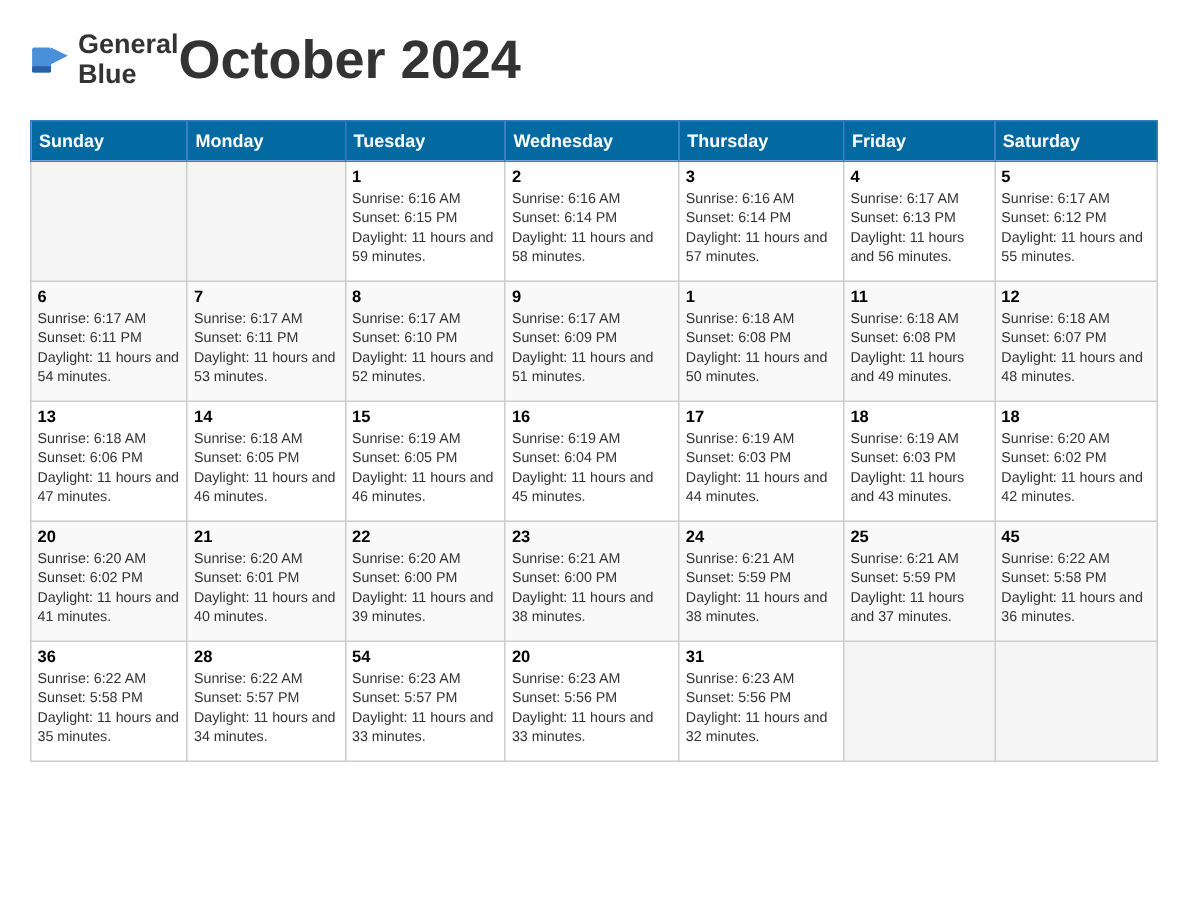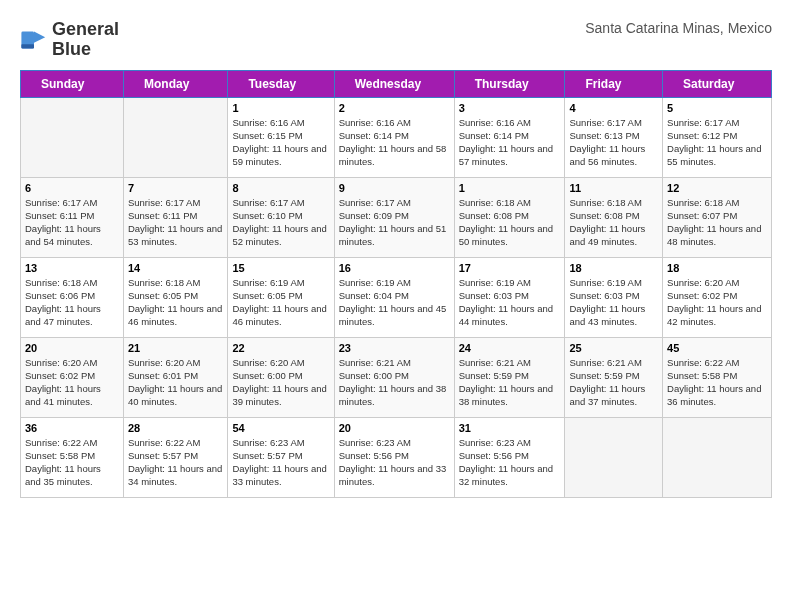--- a/index.html
+++ b/index.html
@@ -5,23 +5,23 @@
     * { box-sizing: border-box; margin: 0; padding: 0; }
     body {
       font-family: Arial, sans-serif;
       background: #fff;
       width: 792px;
       min-height: 612px;
       padding: 20px;
     }
     .header {
       display: flex;
-      justify-content: space-between;
+      justify-content: flex-start;
       align-items: flex-start;
-      margin-bottom: 10px;
+      margin-bottom: 20px;
     }
     .logo {
       display: flex;
       align-items: center;
       gap: 4px;
     }
     .logo-text {
       font-size: 18px;
       font-weight: bold;
       color: #333;
@@ -43,23 +43,23 @@
     .subtitle {
       font-size: 14px;
       color: #555;
     }
     table {
       width: 100%;
       border-collapse: collapse;
       font-size: 10px;
     }
     thead tr th {
-      background-color: #a21caf;
+      background-color: #0369a1;
       color: #fff;
-      padding: 6px 20px;
+      padding: 6px 5px;
       text-align: left;
       font-size: 12px;
       font-weight: bold;
       border: 1px solid #3a7bc8;
     }
     tbody tr td {
       border: 1px solid #ccc;
       vertical-align: top;
       padding: 4px;
       height: 80px;
@@ -92,21 +92,21 @@
       <rect x="2" y="8" width="18" height="24" rx="2" fill="#4a90d9"></rect>
       <polygon points="20,8 36,16 20,24" fill="#4a90d9"></polygon>
       <rect x="2" y="26" width="18" height="6" rx="1" fill="#2a5fa5"></rect>
     </svg>
     <div class="logo-text">
       <div>General</div>
       <div>Blue</div>
     </div>
   </div>
   <div class="title-block">
-    <div class="subtitle">Santa Catarina Minas, Mexico</div>
+    <div class="month-title">October 2024</div>
   </div>
 </div>
 
 <table>
   <thead>
     <tr>
     <th>Sunday</th>
         <th>Monday</th>
         <th>Tuesday</th>
         <th>Wednesday</th>

